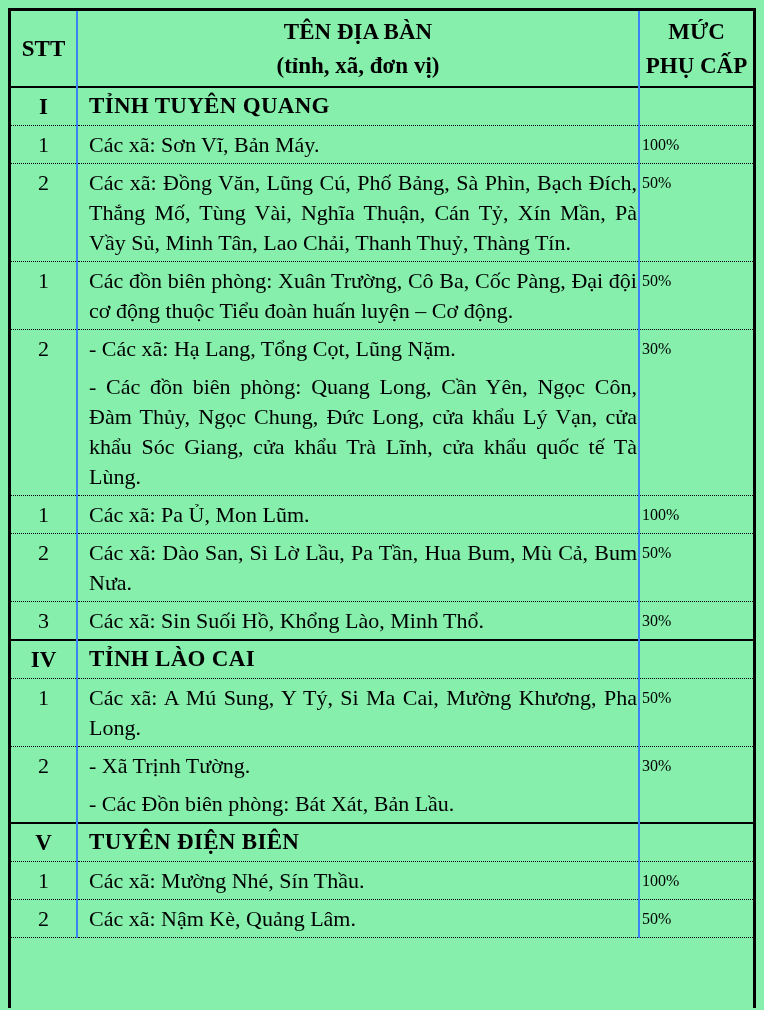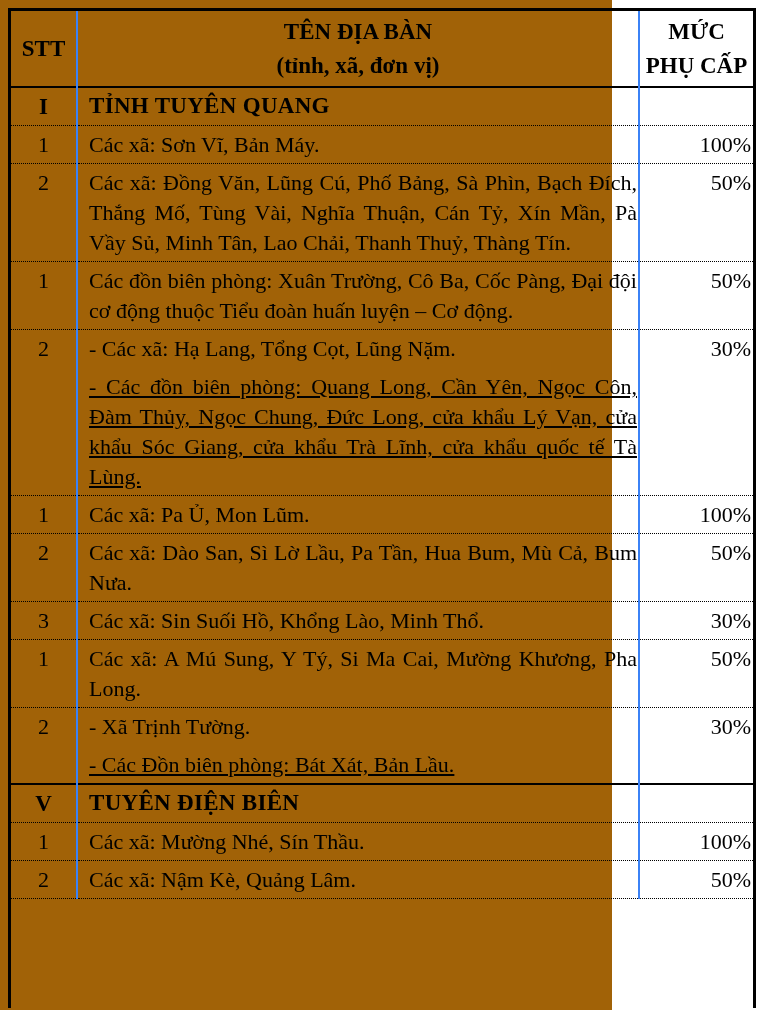--- a/index.html
+++ b/index.html
@@ -5,22 +5,22 @@
   * { margin: 0; padding: 0; box-sizing: border-box; }
   html, body {
     width: 764px; height: 1010px;
     background: #ffffff;
     font-family: "Liberation Serif", "DejaVu Serif", serif;
     color: #000000;
     overflow: hidden;
   }
   .page {
     position: relative;
-    width: 612px; height: 1010px;
-    background: #a16207;
+    width: 764px; height: 1010px;
+    background: #86efac;
   }
   
   .table-frame {
     position: absolute;
     left: 8px; top: 8px;
     width: 748px; height: 1000px;
     border-left: 3px solid #000;
     border-right: 3px solid #000;
     border-top: 3px solid #000;
     overflow: hidden;
@@ -60,24 +60,24 @@
     padding: 4px 1px 3px 11px;
     text-align: justify;
   }
   tr.section-row td.cell-text {
     font-weight: bold;
     font-size: 23px;
     text-align: left;
     letter-spacing: 0.3px;
     padding-top: 3px; padding-bottom: 2px;
   }
-  td.cell-text p + p { margin-top: 8px; text-decoration: underline; }
+  td.cell-text p + p { margin-top: 8px; }
   td.cell-allow {
-    text-align: right;
-    font-size: 22px;
+    text-align: left;
+    font-size: 16px;
     line-height: 30px;
     padding: 4px 2px 3px 2px;
   }
 </style>
 </head>
 <body>
 
 <div class="page">
   <div class="table-frame">
     <table>
@@ -150,20 +150,27 @@
             </td>
             <td class="cell-allow">50%</td>
           </tr>
           <tr class="item-row">
             <td class="cell-stt">3</td>
             <td class="cell-text">
               <p>Các xã: Sin Suối Hồ, Khổng Lào, Minh Thổ.</p>
             </td>
             <td class="cell-allow">30%</td>
           </tr>
+          <tr class="section-row">
+            <td class="cell-stt">IV</td>
+            <td class="cell-text">
+              <p>TỈNH LÀO CAI</p>
+            </td>
+            <td class="cell-allow"></td>
+          </tr>
           <tr class="item-row">
             <td class="cell-stt">1</td>
             <td class="cell-text">
               <p>Các xã: A Mú Sung, Y Tý, Si Ma Cai, Mường Khương, Pha Long.</p>
             </td>
             <td class="cell-allow">50%</td>
           </tr>
           <tr class="item-row">
             <td class="cell-stt">2</td>
             <td class="cell-text">

